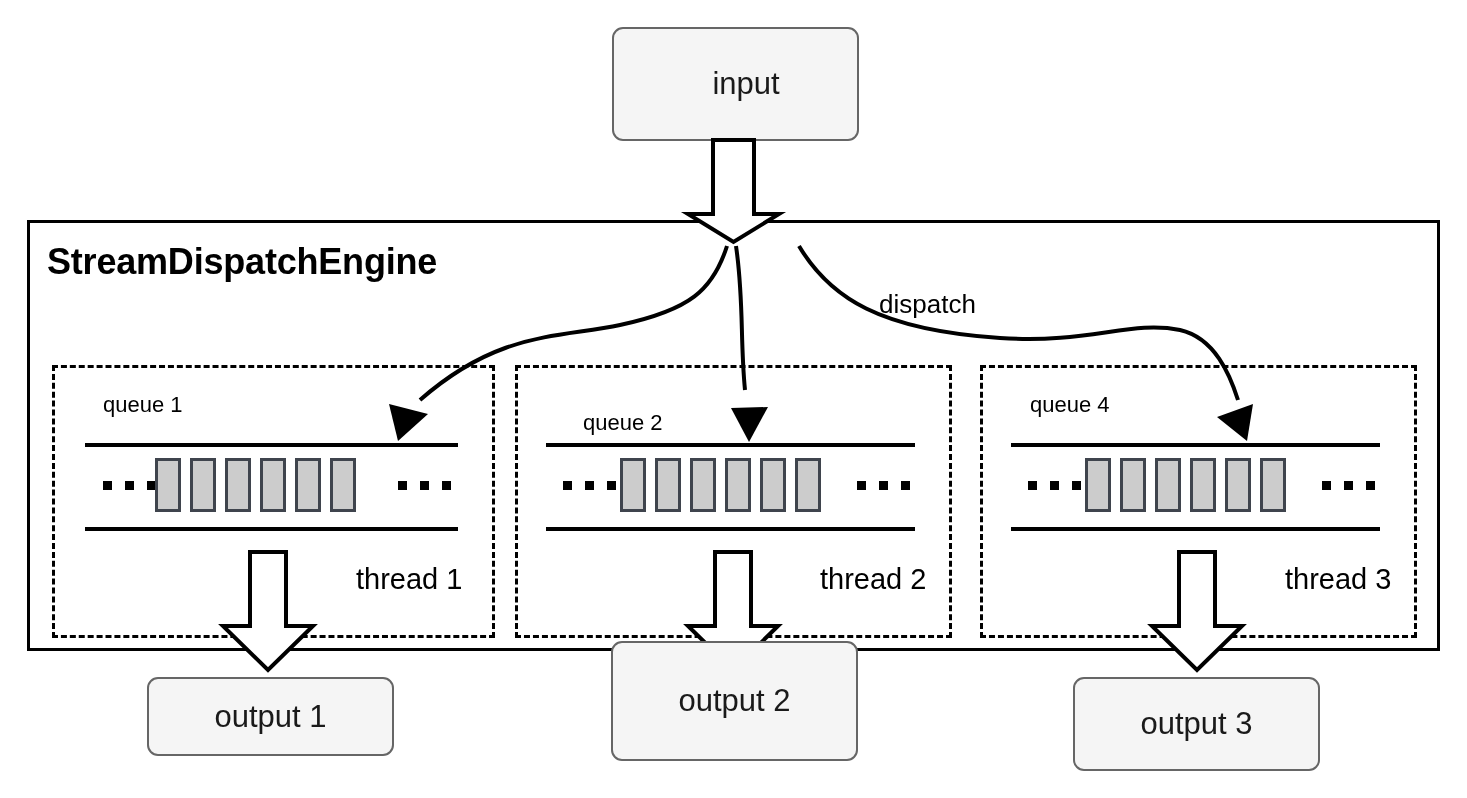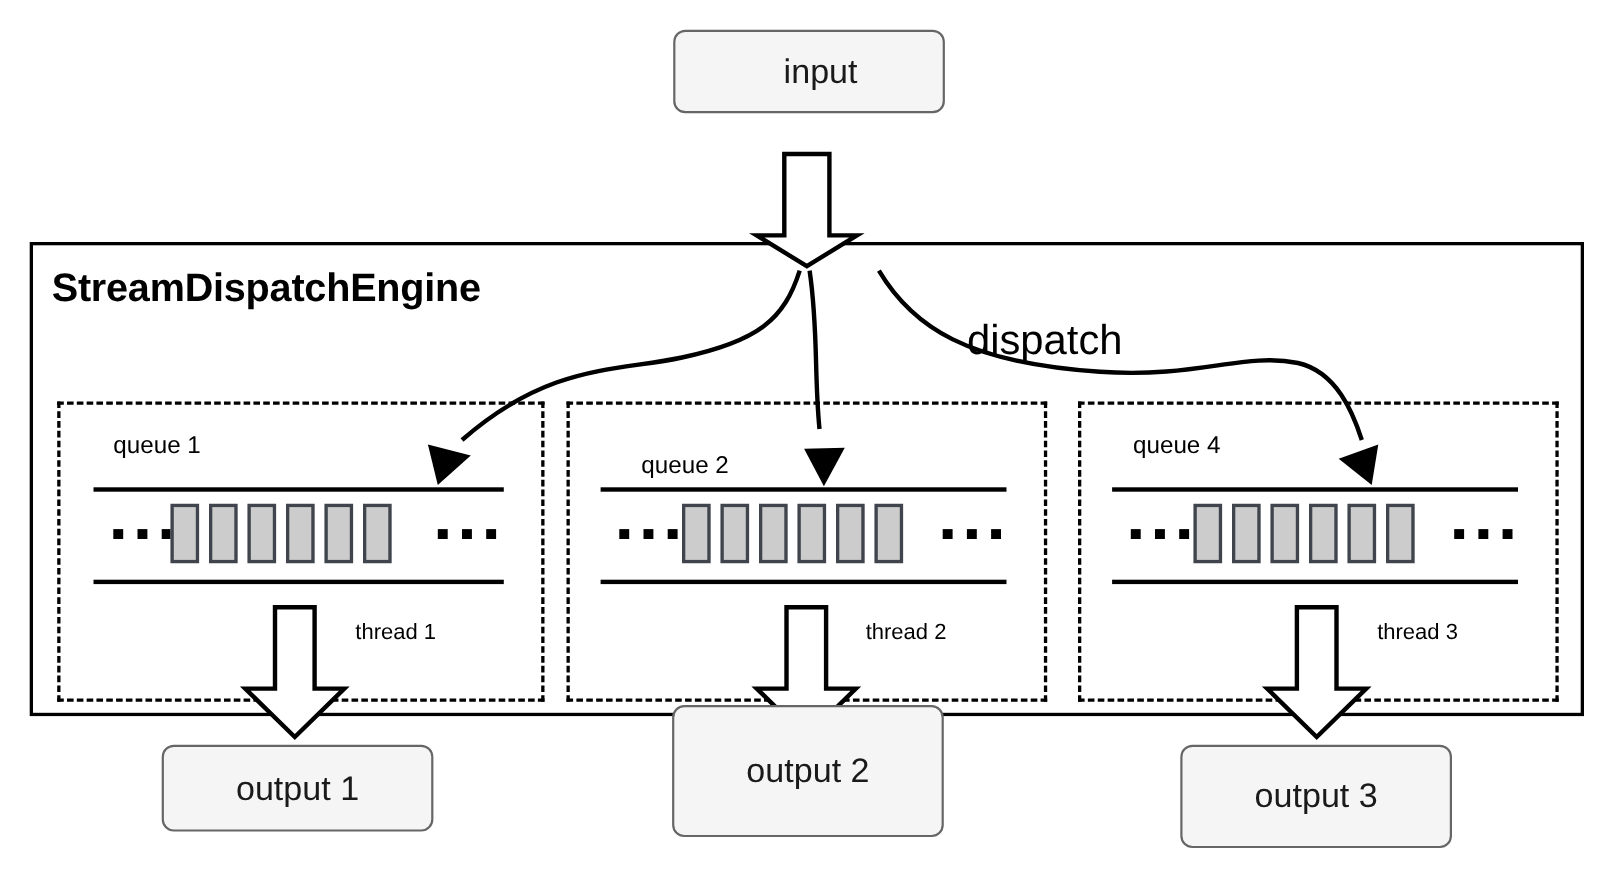--- a/index.html
+++ b/index.html
@@ -57,24 +57,25 @@
   .lane-box {
     position: absolute;
     border: 3px dashed #000000;
     box-sizing: border-box;
     background: transparent;
   }
   .lane-label {
     font-size: 22px;
   }
   .thread-label {
-    font-size: 20px;
+    font-size: 29px;
+    margin-left: 33px;
   }
   .dispatch-label {
-    font-size: 38px;
+    font-size: 26px;
   }
   .rail {
     position: absolute;
     height: 4px;
     background: #000000;
   }
   .cellrow {
     position: absolute;
     display: flex;
     align-items: center;
@@ -97,21 +98,21 @@
     width: 9px;
     height: 9px;
     background: #000000;
   }
 </style>
 </head>
 <body>
 
 <div id="canvas">
 
-  <div class="node-box" style="left:612px; top:27px; width:247px; height:76px;padding-left:21px;">
+  <div class="node-box" style="left:612px; top:27px; width:247px; height:114px;padding-left:21px;">
     <span>input</span>
   </div>
 
   <div class="engine-box" style="left:27px; top:220px; width:1413px; height:431px;"></div>
 
   <div class="txt engine-title" style="left:47px; top:244px;">StreamDispatchEngine</div>
 
   <div class="lane-box" style="left:52px; top:365px; width:443px; height:273px;"></div>
   <div class="txt lane-label" style="left:103px; top:394px;">queue 1</div>
   <div class="rail" style="left:85px; top:443px; width:373px;"></div>

